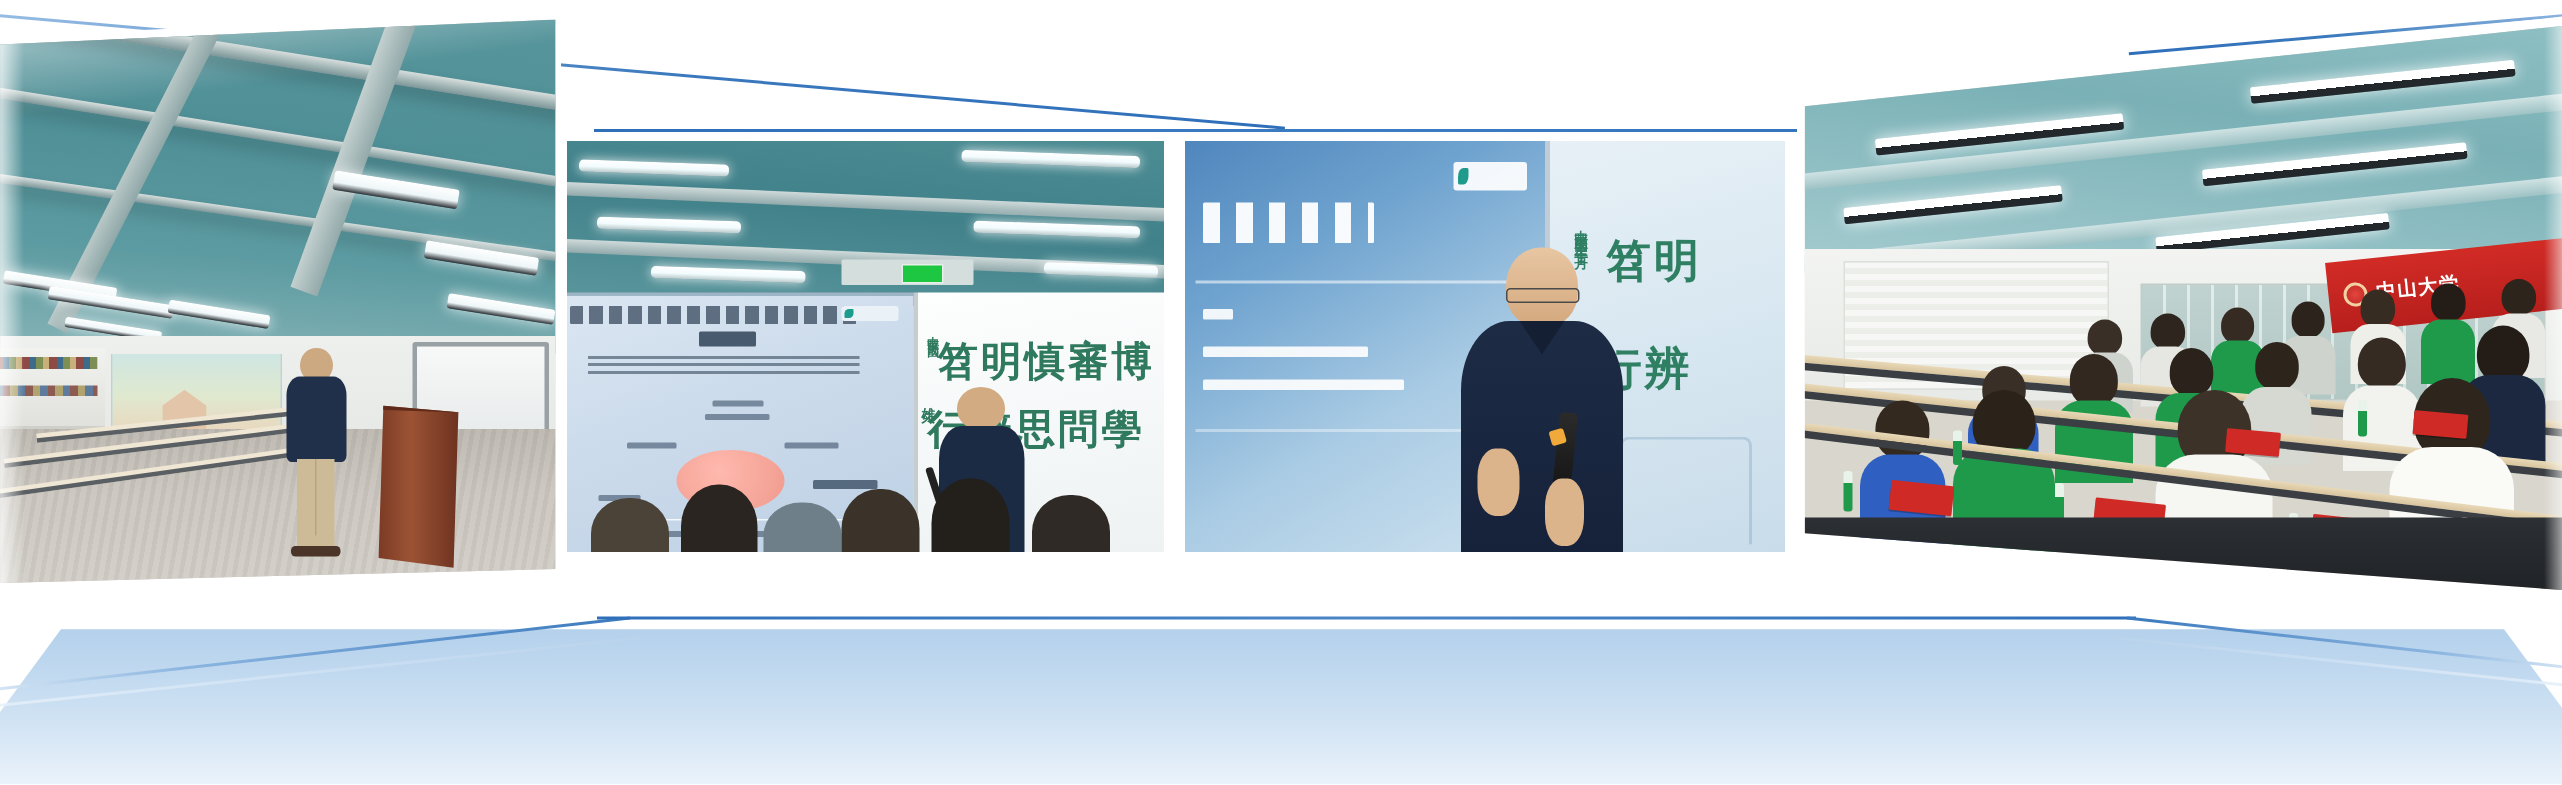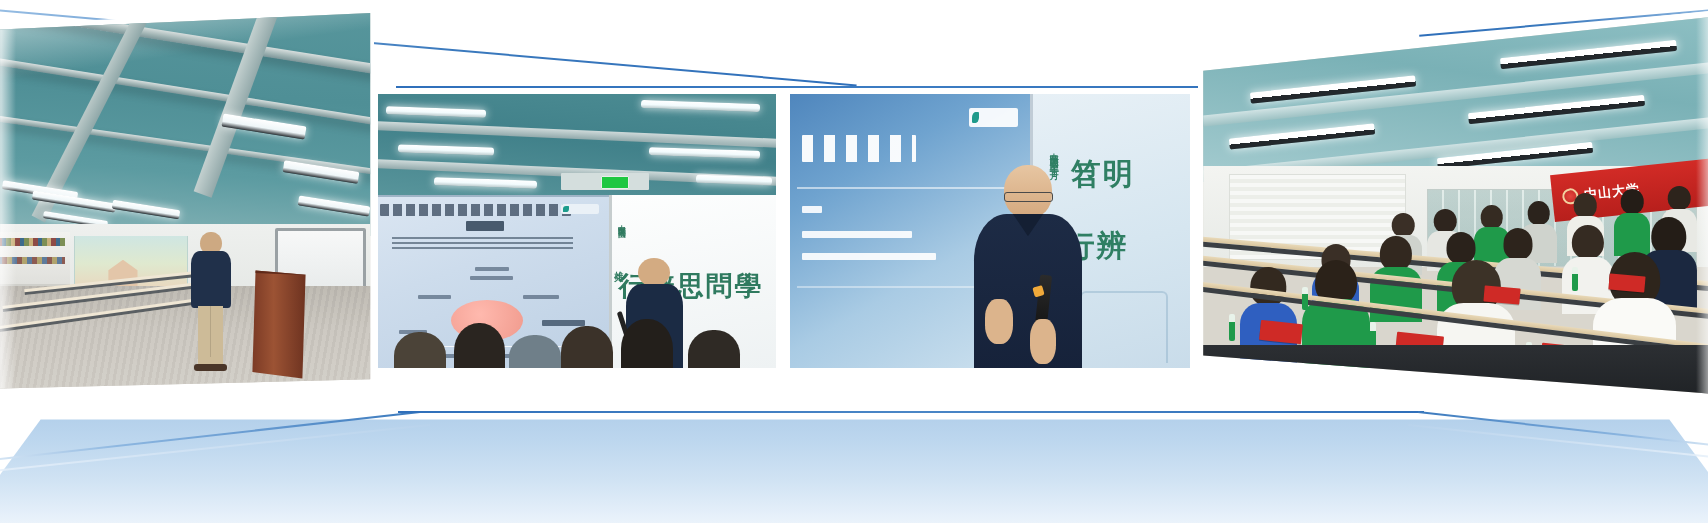--- a/index.html
+++ b/index.html
@@ -652,20 +652,21 @@
           <div class="s2-lbl b"></div>
           <div class="s2-lbl c"></div>
           <div class="s2-lbl d"></div>
           <div class="s2-lbl e"></div>
           <div class="s2-lbl f"></div>
           <div class="s2-lbl g"></div>
         </div>
 
         <div class="s2-whiteboard">
           <span class="s2-cal side">中華民國</span>
+          <span class="s2-cal r1">笤明慎審博</span>
           <span class="s2-cal r2">行辨思問學</span>
           <span class="s2-cal sig">雄久</span>
         </div>
 
         <div class="s2-p2speaker">
           <div class="head"></div>
           <div class="body"></div>
           <div class="mic"></div>
         </div>
 

